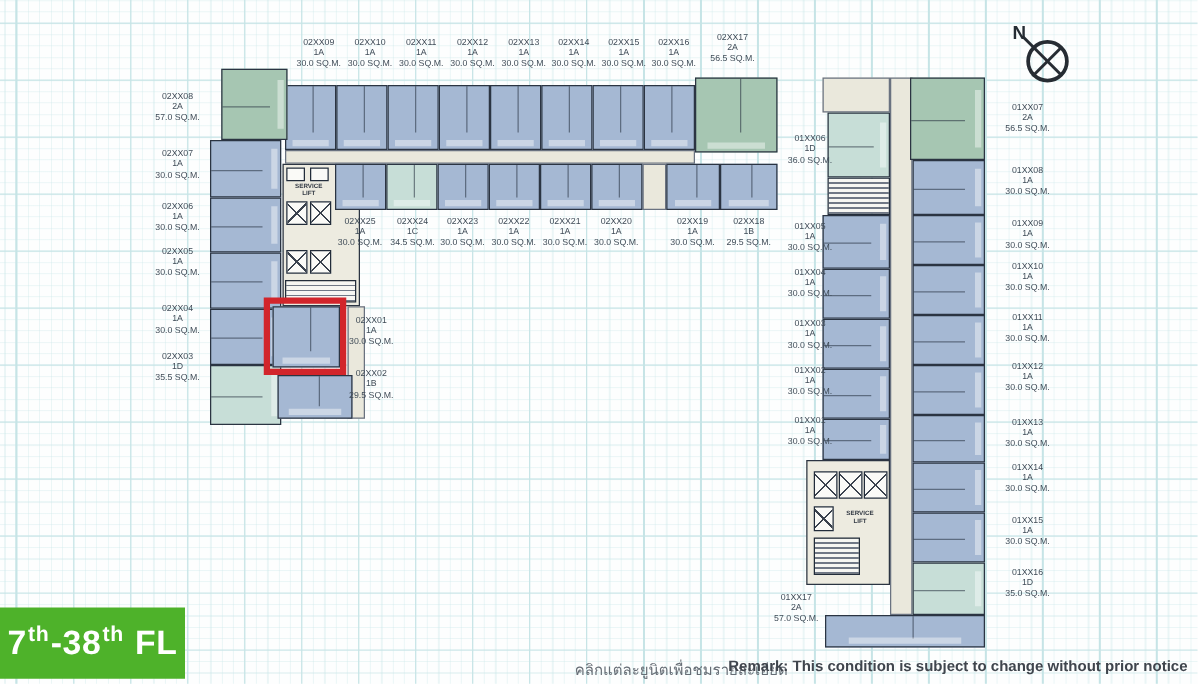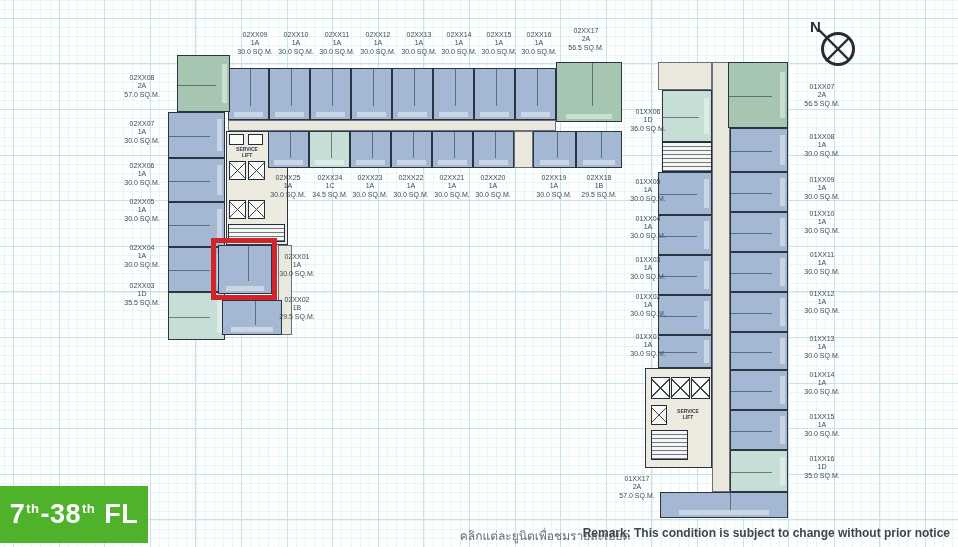--- a/index.html
+++ b/index.html
@@ -33,21 +33,21 @@
     background:repeating-linear-gradient(to bottom,#f6f6f2 0 3px,#707886 3px 4px);}
   .svclift{position:absolute;font-size:5px;line-height:1.15;font-weight:bold;color:#333a44;
     text-align:center;white-space:pre-line;}
   .ulabel{position:absolute;transform:translateX(-50%);text-align:center;font-size:7px;
     line-height:1.2;color:#3f4b57;white-space:nowrap;z-index:4;}
   .hl{position:absolute;box-sizing:border-box;border:5px solid #d2252b;z-index:6;background:transparent;}
   .compass{position:absolute;left:806px;top:18px;width:58px;height:56px;}
   .compass .n{position:absolute;left:4px;top:0;font-size:15px;font-weight:bold;color:#262c33;}
   .floor-badge{position:absolute;left:0;top:486px;width:148px;height:57px;background:#4eb22a;
     color:#fff;font-weight:bold;font-size:27px;display:flex;align-items:center;justify-content:center;letter-spacing:.5px;}
-  .floor-badge sup{font-size:13px;line-height:0;vertical-align:super;margin:0 1px;text-align:center;}
+  .floor-badge sup{font-size:17px;line-height:0;vertical-align:super;margin:0 1px;text-align:center;}
   .thai-note{position:absolute;left:455px;top:526px;width:180px;text-align:center;font-size:12px;color:#666d75;}
   .remark{position:absolute;right:8px;top:526px;font-size:12px;font-weight:bold;color:#3f454d;}
 </style>
 </head>
 <body>
 
 <div id="stage">
   <div id="plan">
 
     <div class="cor" style="left:228px;top:120px;width:328px;height:11px;"></div>

